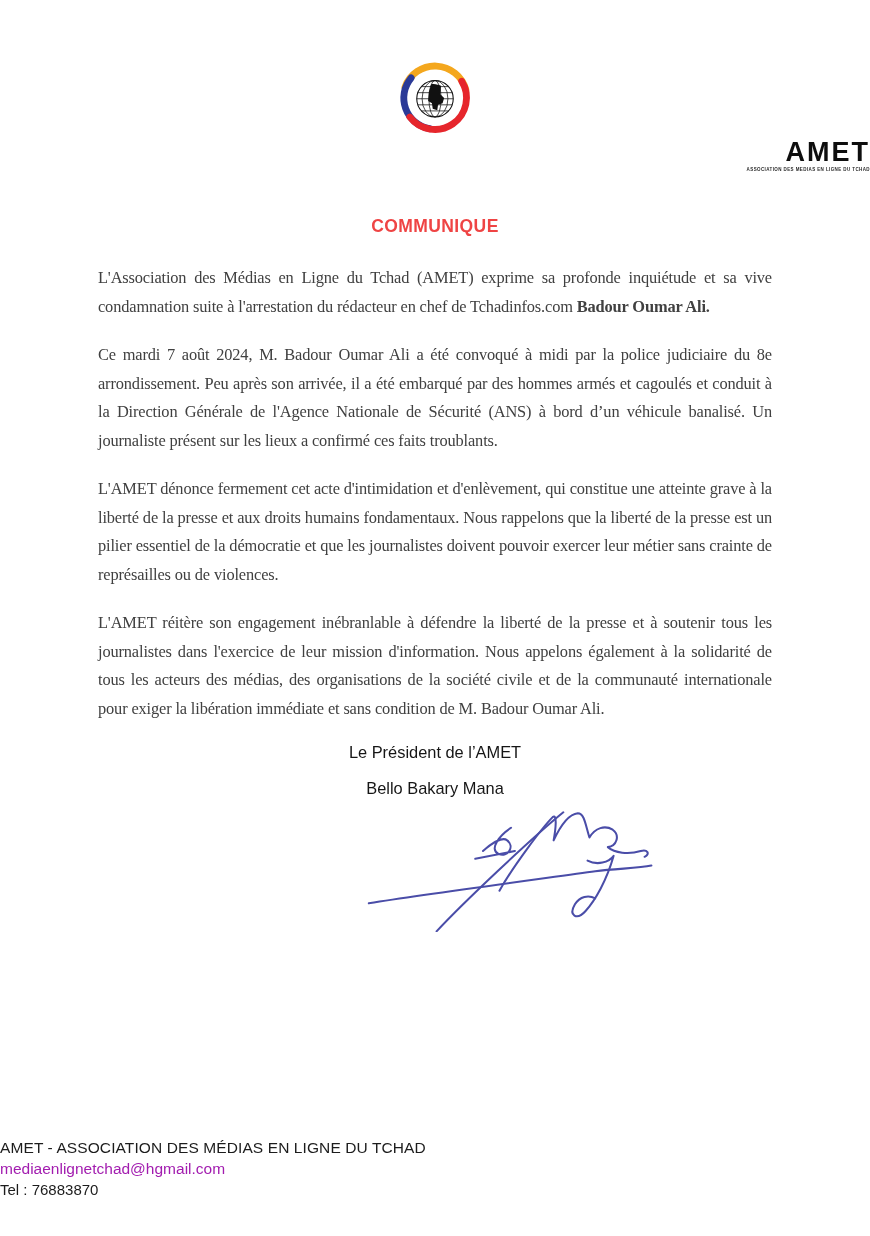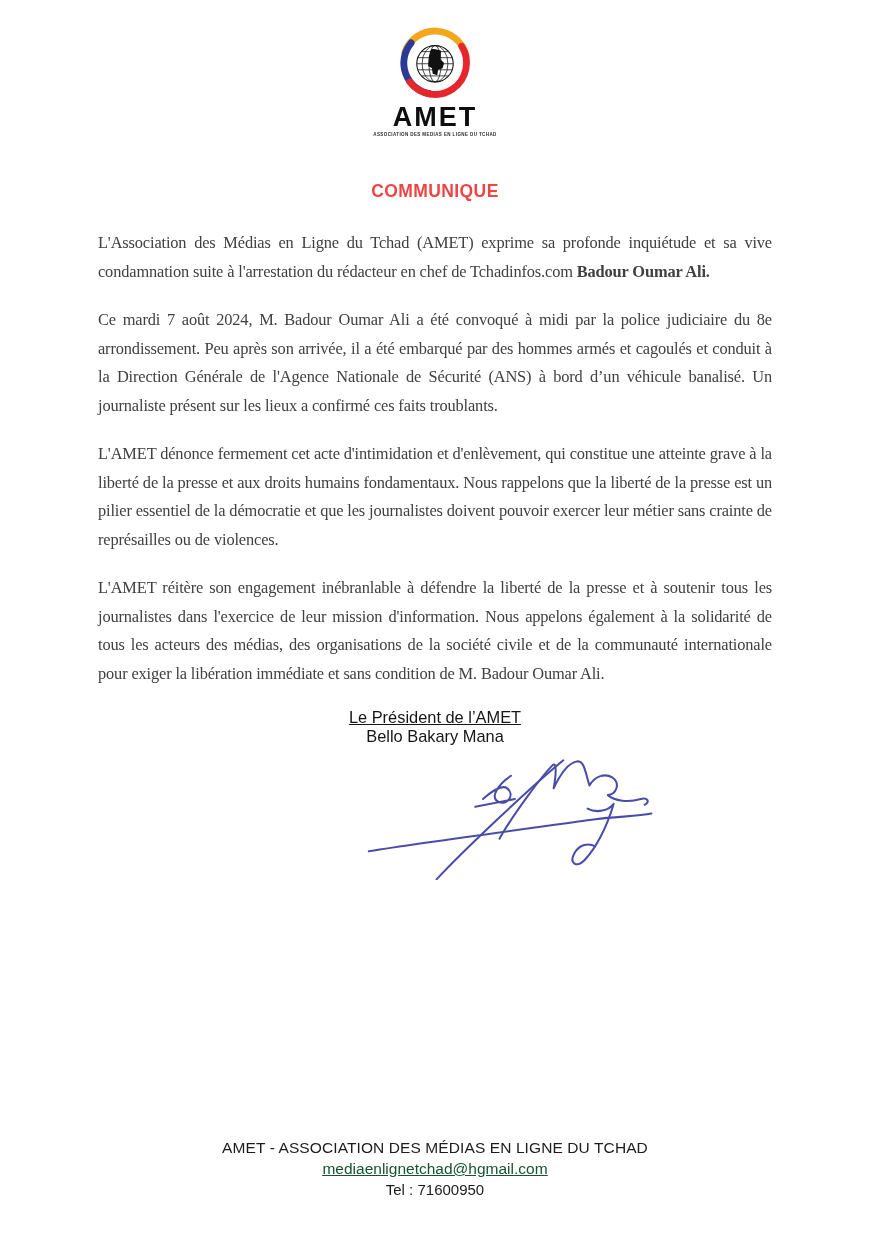--- a/index.html
+++ b/index.html
@@ -8,22 +8,22 @@
     width: 870px;
     height: 1236px;
     margin: 0 auto;
     background: #ffffff;
     font-family: "Liberation Sans", sans-serif;
     color: #161616;
     overflow: hidden;
   }
   
   .logo-block {
-    padding-top: 25px;
-    text-align: center;
+    padding-top: 60px;
+    text-align: right;
   }
   .logo-emblem { display: block; margin: 0 auto; }
   .logo-acronym {
     margin-top: 2px;
     font-size: 27px;
     font-weight: 800;
     letter-spacing: 2px;
     line-height: 1.05;
     color: #0e0e0e;
   }
@@ -55,54 +55,52 @@
     font-family: Liberation Serif, serif;
   }
   .doc-body p { margin: 0 0 20px 0; }
   .doc-body strong { font-weight: 700; }
   
   .sign-role {
     margin-top: 6px;
     text-align: center;
     font-size: 16.4px;
     color: #161616;
-    text-decoration: underline;
   }
   .sign-name {
+    margin-top: 17px;
     text-align: center;
     font-size: 16.4px;
     color: #161616;
   }
   .signature-wrap {
     width: 100%;
     margin-top: 2px;
     text-align: center;
   }
   .signature-wrap svg {
     display: inline-block;
     transform: translateX(78px);
   }
   
   .footer {
     position: absolute;
     left: 0;
     right: 0;
     bottom: 36px;
-    text-align: center;
     line-height: 21px;
   }
   .footer-org {
     font-size: 15.5px;
     color: #1c1c1c;
     letter-spacing: 0.1px;
   }
   .footer-email a, .footer-email {
     font-size: 15.5px;
-    color: #14532d;
-    text-decoration: underline;
+    color: #a21caf;
     cursor: pointer;
   }
   .footer-phone {
     font-size: 15px;
     color: #1c1c1c;
   }
 </style>
 </head>
 <body>
 
@@ -155,16 +153,16 @@
         <path d="M 141 93 C 155 68 185 28 196 17 C 201 13 199 30 197 41 C 204 26 212 14 222 13 C 229 13 230 26 234 38 C 240 28 250 25 258 30 C 266 36 262 47 253 48 C 260 54 274 56 287 52 C 294 50 297 55 291 58"></path>
 
         <path d="M 232 62 C 242 67 254 64 259 57 C 252 82 240 103 230 114 C 221 124 212 119 219 107 C 224 99 233 97 240 101"></path>
       </g>
     </svg>
   </div>
 
   <div class="footer">
     <div class="footer-org">AMET - ASSOCIATION DES MÉDIAS EN LIGNE DU TCHAD</div>
     <div class="footer-email"><a>mediaenlignetchad@hgmail.com</a></div>
-    <div class="footer-phone">Tel : 71600950</div>
+    <div class="footer-phone">Tel : 76883870</div>
   </div>
 
 </div>
 
 </body></html>

